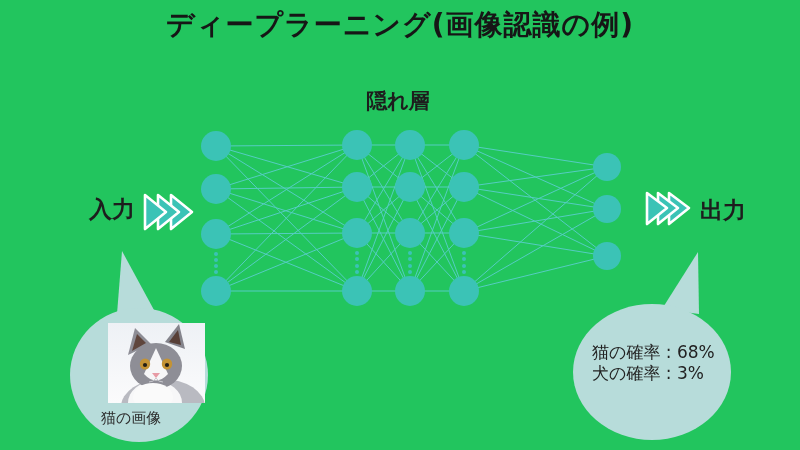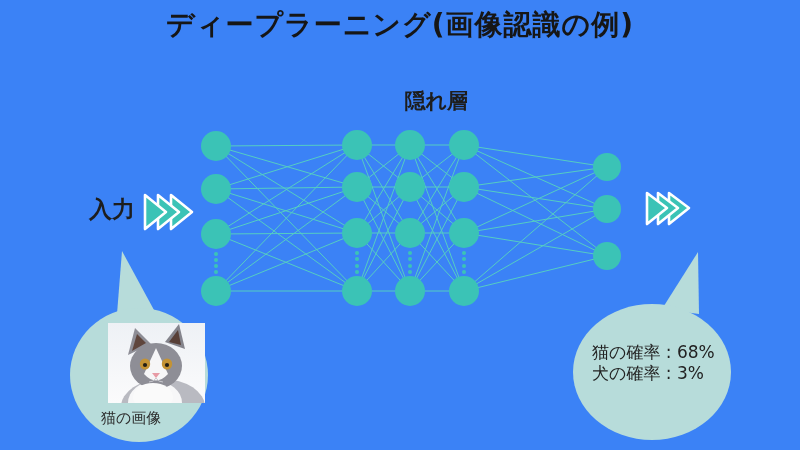--- a/index.html
+++ b/index.html
@@ -1,17 +1,17 @@
 <!DOCTYPE html>
 <html><head>
 <meta charset="utf-8">
 <style>
   html,body{margin:0;padding:0;background:#ffffff;}
   .stage{
-    position:relative;width:800px;height:450px;background:#3b82f6;overflow:hidden;
+    position:relative;width:800px;height:450px;background:#22c55e;overflow:hidden;
     font-family:"DejaVu Sans","Liberation Sans",sans-serif;color:#1d1d1d;
   }
   .abs{position:absolute;}
   .title{
     left:0;top:6px;width:800px;text-align:center;
     font-size:28px;font-weight:700;letter-spacing:1px;color:#161616;
   }
   .layer-label{
     top:87px;width:140px;text-align:center;
     font-size:21px;font-weight:700;color:#1d1d1d;
@@ -32,21 +32,21 @@
   }
   .photo-frame{left:108px;top:323px;width:97px;height:80px;}
 </style>
 </head>
 <body>
 
 <div class="stage">
 
   <div class="abs title">ディープラーニング(画像認識の例)</div>
 
-  <div class="abs layer-label" style="left:328px;text-align:right;">隠れ層</div>
+  <div class="abs layer-label" style="left:328px;">隠れ層</div>
 
   <svg class="abs svg-layer" viewBox="0 0 800 450">
 
     <g>
       <polygon class="bubble-shape" points="122,251 117,314 154,310"></polygon>
       <ellipse class="bubble-shape" cx="139" cy="375" rx="69" ry="67"></ellipse>
     </g>
 
     <g>
       <polygon class="bubble-shape" points="698,252 662,309 699,314"></polygon>
@@ -194,14 +194,15 @@
       <polygon class="arrow-tri" points="145,195 166,212 145,229"></polygon>
     </g>
     <g>
       <polygon class="arrow-tri" points="669,193 689,208 669,224"></polygon>
       <polygon class="arrow-tri" points="658,193 678,208 658,224"></polygon>
       <polygon class="arrow-tri" points="647,193 667,208 647,224"></polygon>
     </g>
   </svg>
 
   <div class="abs io-label" style="left:77px;top:194px;">入力</div>
+  <div class="abs io-label" style="left:688px;top:195px;">出力</div>
 
 </div>
 
 </body></html>

